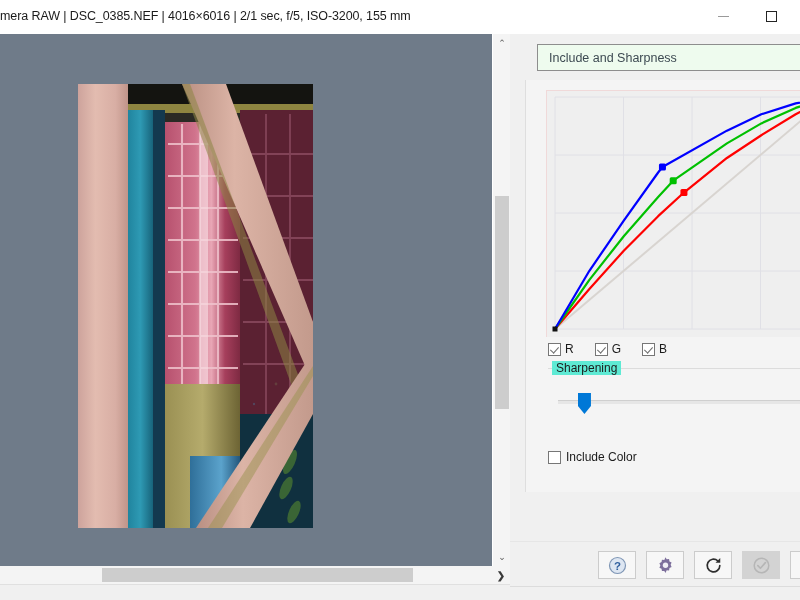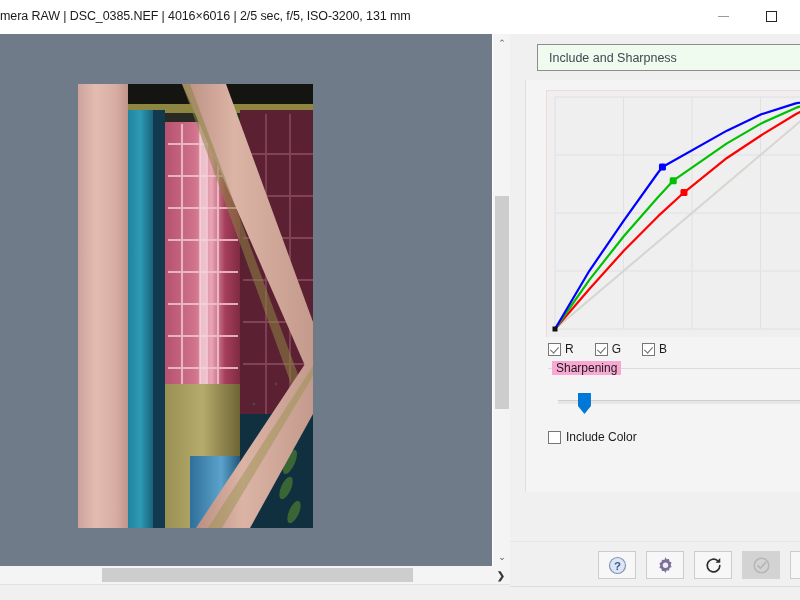--- a/index.html
+++ b/index.html
@@ -210,21 +210,21 @@
   
   .groupbox {
     position: absolute;
     left: 22px; top: 288px;
     width: 278px; height: 74px;
     border-top: 1px solid #dcdcdc;
   }
   .groupbox-title {
     position: absolute;
     left: 4px; top: -8px;
-    background: #f9a8d4;
+    background: #5eead4;
     padding: 0 4px;
     font-size: 12px;
     color: #1b1b1b;
   }
   .slider {
     position: absolute;
     left: 10px; top: 24px;
     width: 262px; height: 18px;
   }
   .slider-track {
@@ -239,21 +239,21 @@
     position: absolute;
     left: 10px; top: 0px;
     width: 13px; height: 21px;
     background: #0078d7;
     clip-path: polygon(0 0, 100% 0, 100% 62%, 50% 100%, 0 62%);
   }
 
   
   .include-row {
     position: absolute;
-    left: 22px; top: 350px;
+    left: 22px; top: 370px;
     display: flex;
     align-items: flex-end;
   }
   .include-label {
     margin-left: 5px;
     font-size: 12px;
     color: #1b1b1b;
   }
 
   
@@ -287,21 +287,21 @@
     width: 290px; height: 1px;
     background: #dcdcdc;
   }
 </style>
 </head>
 <body>
 
 <div id="app">
 
   <div class="titlebar">
-    <div class="titlebar-text">mera RAW | DSC_0385.NEF | 4016×6016 | 2/5 sec, f/5, ISO-3200, 131 mm</div>
+    <div class="titlebar-text">mera RAW | DSC_0385.NEF | 4016×6016 | 2/1 sec, f/5, ISO-3200, 155 mm</div>
 
     <div class="win-btn win-min">
       <div class="min-glyph"></div>
     </div>
     <div class="win-btn win-max">
       <div class="max-glyph"></div>
     </div>
   </div>
 
   <div class="canvas-area">

